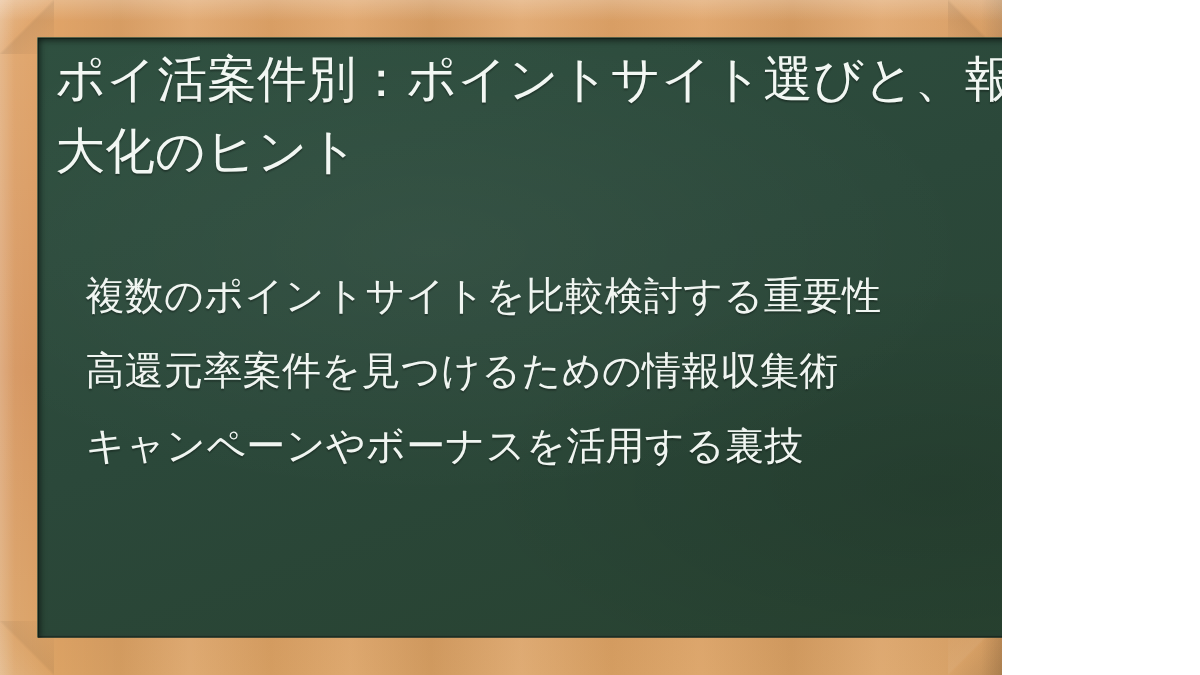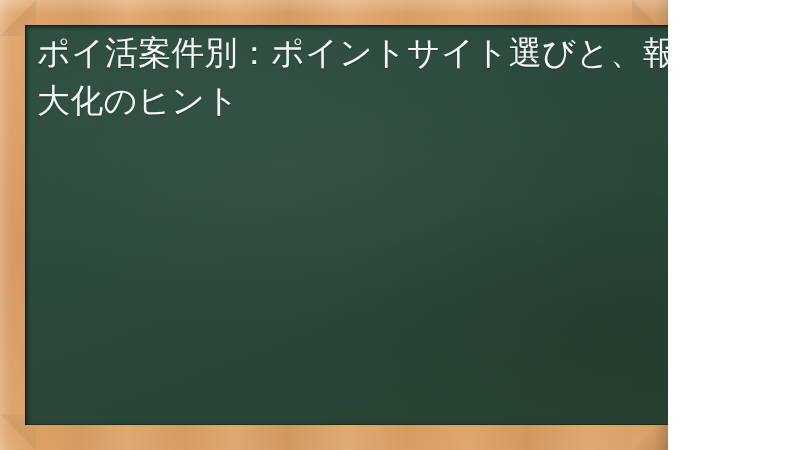--- a/index.html
+++ b/index.html
@@ -161,19 +161,24 @@
     <div class="frame-corner-tr"></div>
     <div class="frame-corner-bl"></div>
     <div class="frame-corner-br"></div>
   </div>
 
   <div class="board">
     <div class="board-inner-edge"></div>
 
     <div class="board-title">ポイ活案件別：ポイントサイト選びと、報酬最大化のヒント</div>
 
+    <ul class="bullet-list">
+      <li class="bullet-item">複数のポイントサイトを比較検討する重要性</li>
+      <li class="bullet-item">高還元率案件を見つけるための情報収集術</li>
+      <li class="bullet-item">キャンペーンやボーナスを活用する裏技</li>
+    </ul>
 
     <div class="chalk">
       <div class="chalk-tip"></div>
     </div>
   </div>
 
 </div>
 
 </body></html>

